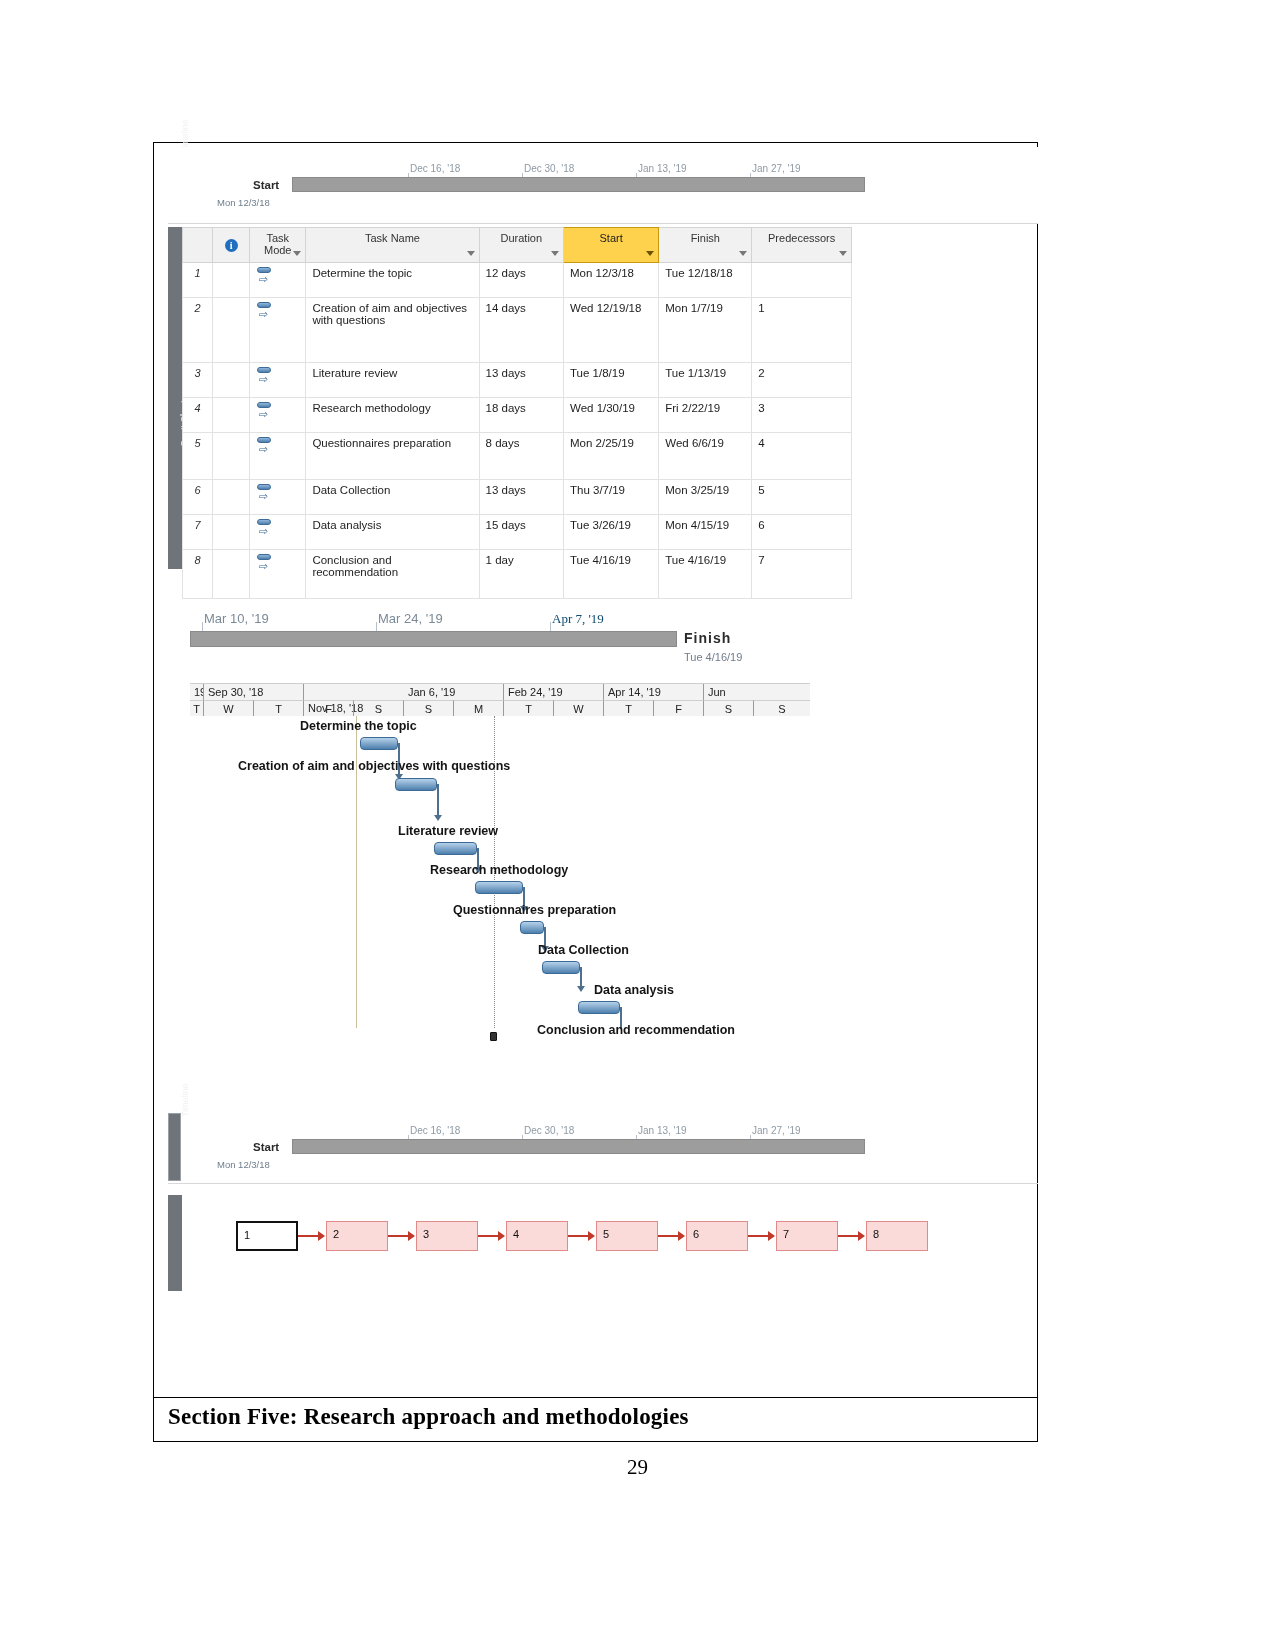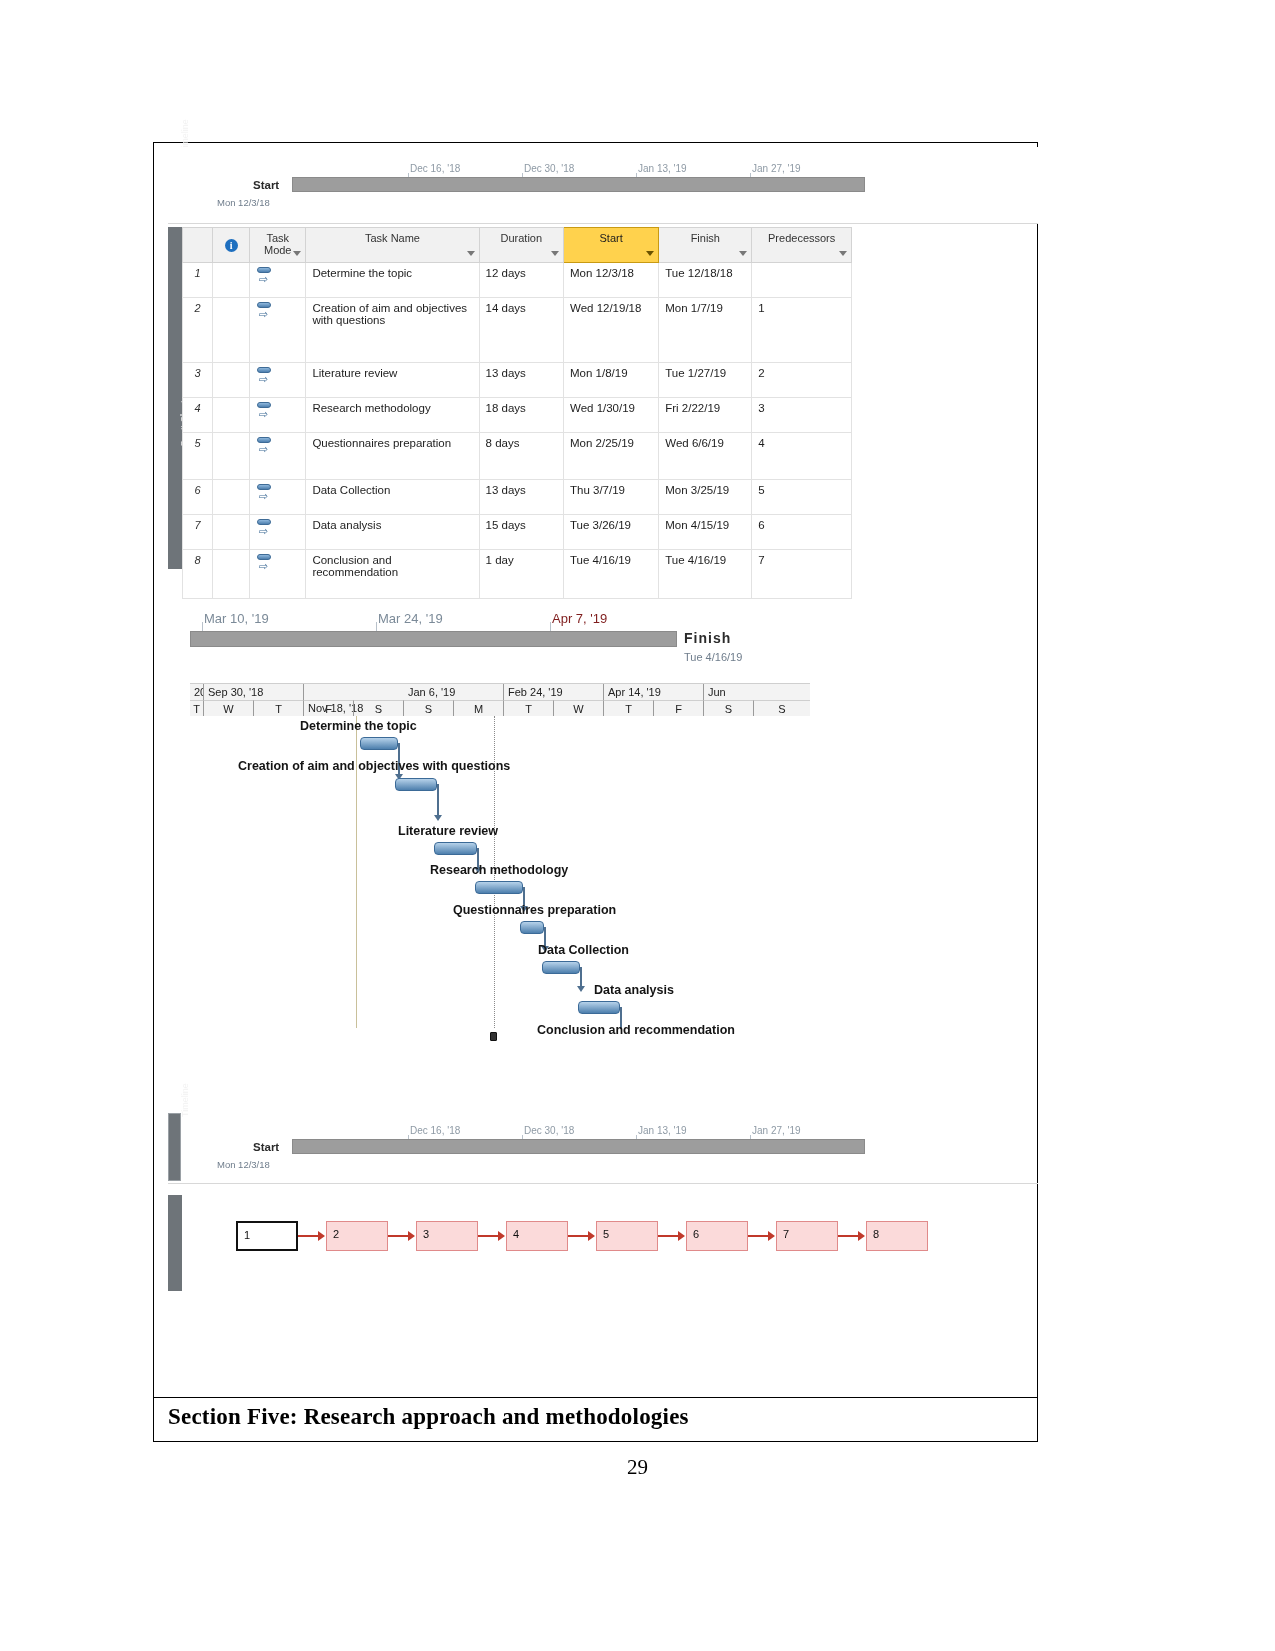--- a/index.html
+++ b/index.html
@@ -164,22 +164,22 @@
           <td>1</td>
         </tr>
         <tr>
           <td class="rownum">3</td>
           <td class="idx"></td>
           <td class="mode">
             <span class="modeicon"><i class="bar"></i><i class="arr">⇨</i></span>
           </td>
           <td>Literature review</td>
           <td>13 days</td>
-          <td class="startcol">Mon 1/8/19</td>
-          <td class="finishcol">Tue 1/27/19</td>
+          <td class="startcol">Tue 1/8/19</td>
+          <td class="finishcol">Tue 1/13/19</td>
           <td>2</td>
         </tr>
         <tr>
           <td class="rownum">4</td>
           <td class="idx"></td>
           <td class="mode">
             <span class="modeicon"><i class="bar"></i><i class="arr">⇨</i></span>
           </td>
           <td>Research methodology</td>
           <td>18 days</td>
@@ -235,32 +235,32 @@
           <td class="finishcol">Tue 4/16/19</td>
           <td>7</td>
         </tr>
       </tbody>
     </table>
   </div>
 
   <div class="tl2">
     <div class="tl-ticklabel" style="left:14px;top:0px;font-size:13px;color:#7b8a98;">Mar 10, '19</div>
     <div class="tl-ticklabel" style="left:188px;top:0px;font-size:13px;color:#7b8a98;">Mar 24, '19</div>
-    <div class="tl-ticklabel" style="left:362px;top:0px;font-size:13px;color:#7f1d1d;">Apr 7, '19</div>
+    <div class="tl-ticklabel" style="left:362px;top:0px;font-size:13px;color:#0c4a6e;font-family:Liberation Serif, serif;">Apr 7, '19</div>
     <div class="tl-tickmark" style="left:12px;top:11px;height:10px;"></div>
     <div class="tl-tickmark" style="left:186px;top:11px;height:10px;"></div>
     <div class="tl-tickmark" style="left:360px;top:11px;height:10px;"></div>
     <div class="tl-bar" style="left:0px;top:20px;width:487px;height:16px;"></div>
     <div class="tl-startlbl" style="left:494px;top:19px;font-size:14px;letter-spacing:1px;">Finish</div>
     <div class="tl-startdate" style="left:494px;top:40px;font-size:11px;">Tue 4/16/19</div>
   </div>
 
   <div class="gantt">
     <div class="gh">
-      <div class="gh-m" style="left:0px;width:14px;">20</div>
+      <div class="gh-m" style="left:0px;width:14px;">19</div>
       <div class="gh-m" style="left:14px;width:100px;">Sep 30, '18</div>
       <div class="gh-m" style="left:114px;width:100px;margin-top:16px;">Nov 18, '18</div>
       <div class="gh-m" style="left:214px;width:100px;">Jan 6, '19</div>
       <div class="gh-m" style="left:314px;width:100px;">Feb 24, '19</div>
       <div class="gh-m" style="left:414px;width:100px;">Apr 14, '19</div>
       <div class="gh-m" style="left:514px;width:106px;border-right:none;">Jun</div>
 
       <div class="gh-d" style="left:0px;width:14px;">T</div>
       <div class="gh-d" style="left:14px;width:50px;">W</div>
       <div class="gh-d" style="left:64px;width:50px;">T</div>

